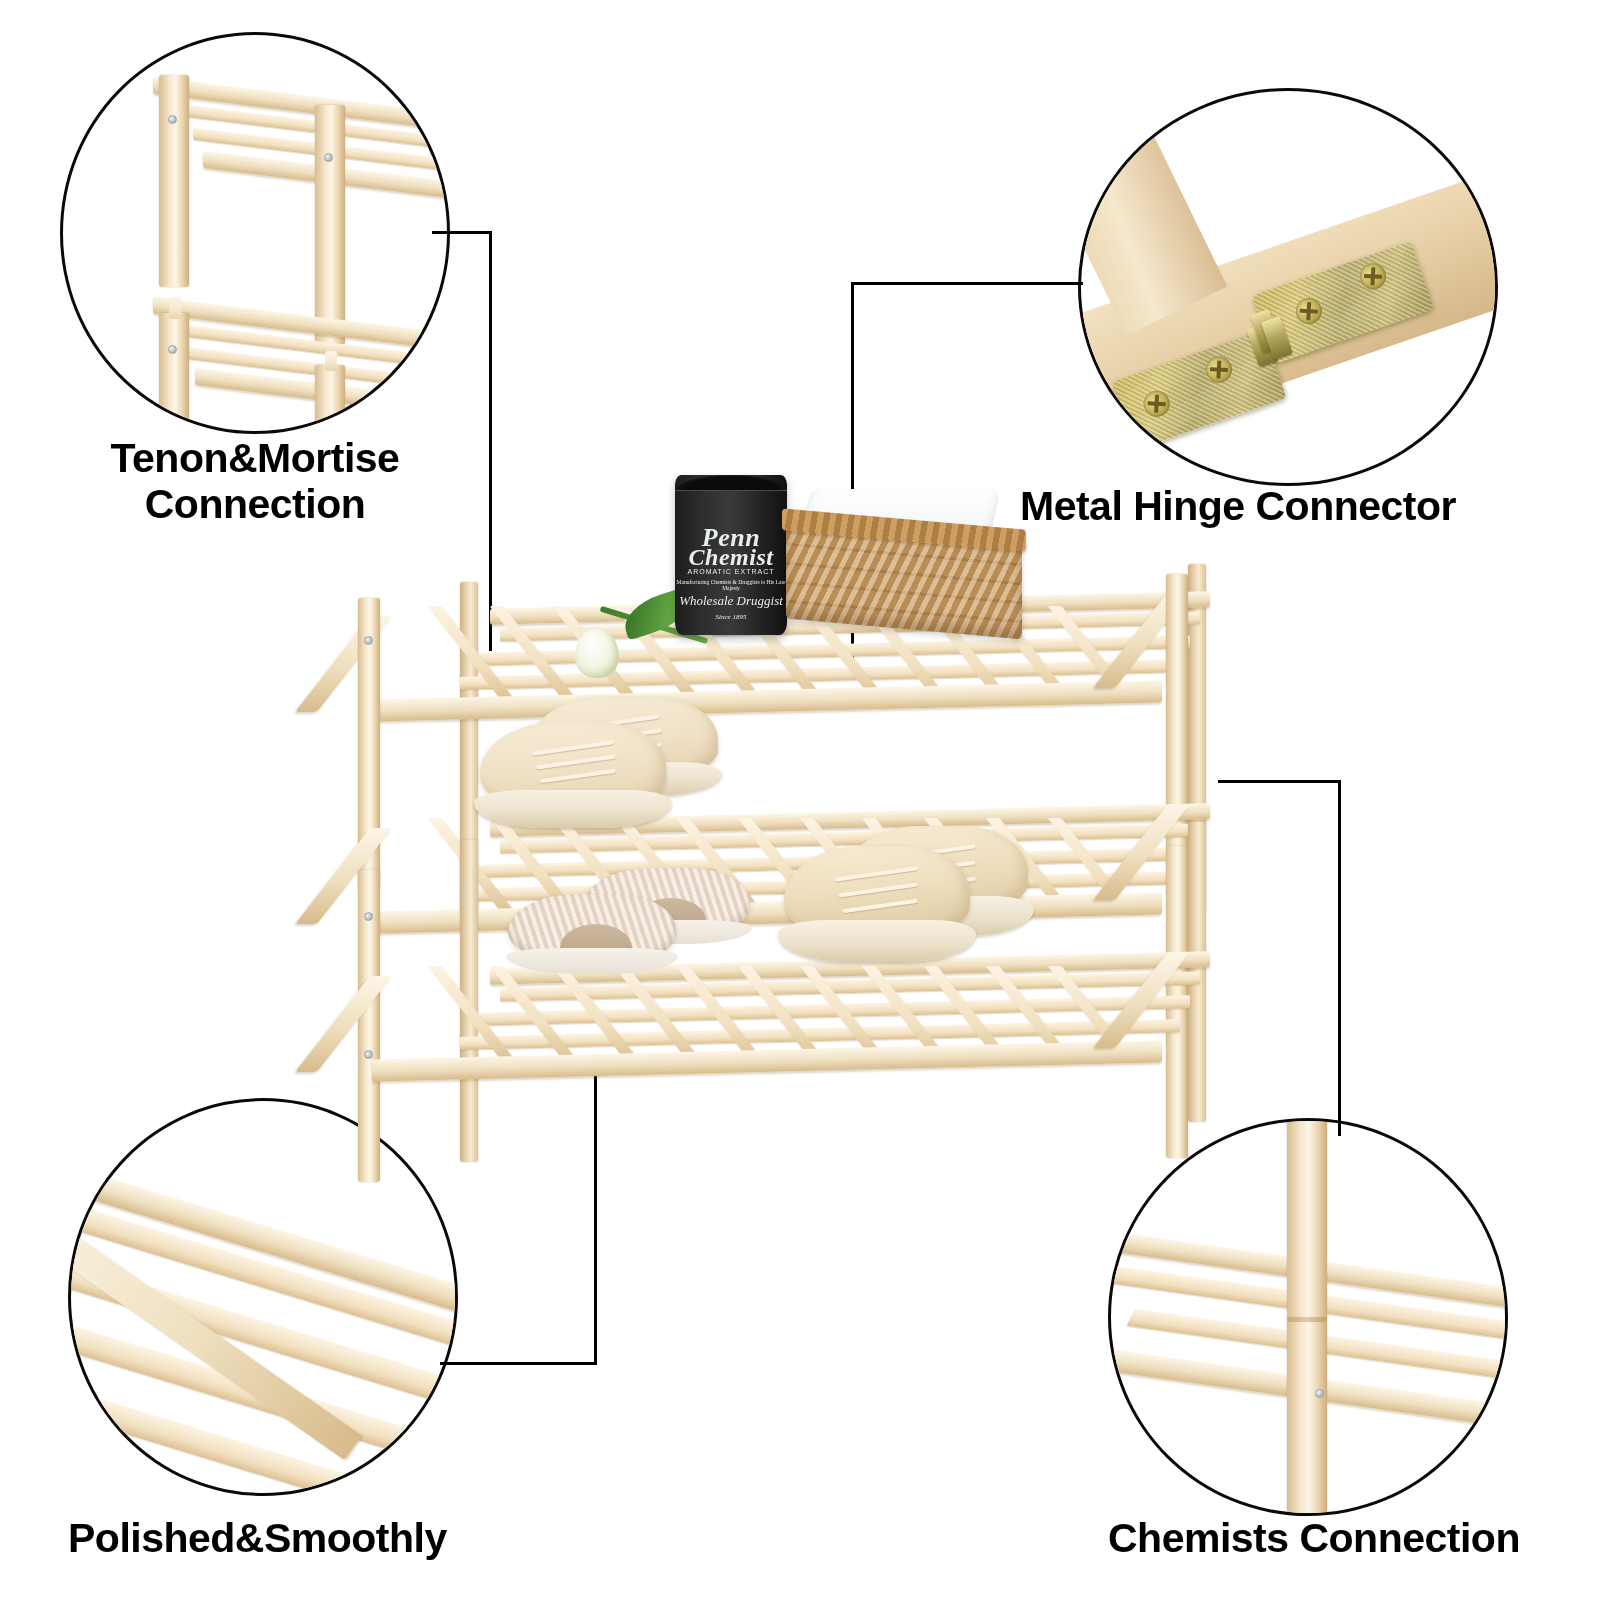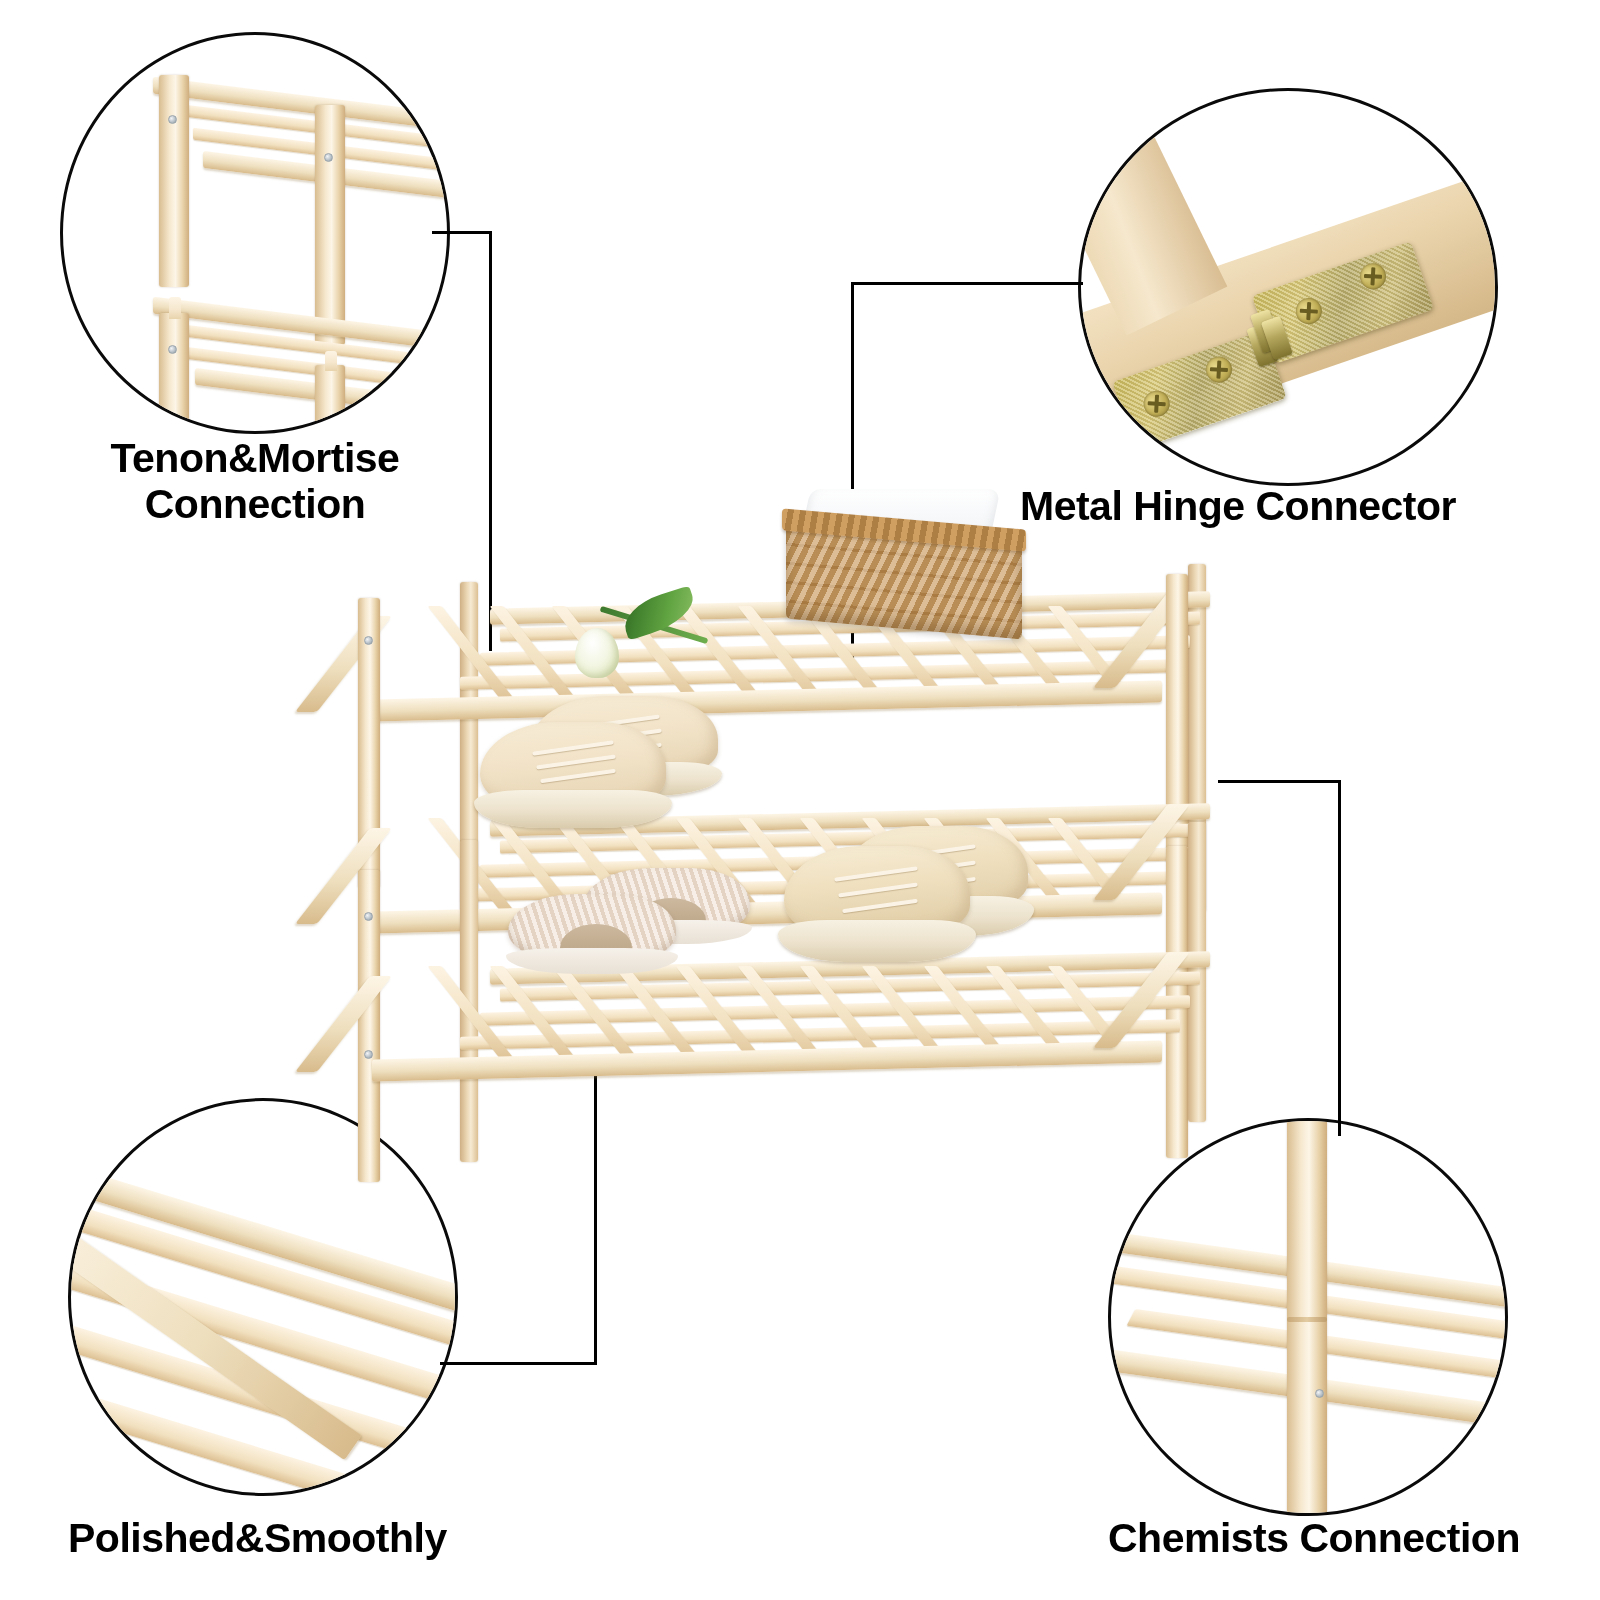--- a/index.html
+++ b/index.html
@@ -408,20 +408,29 @@
     </div>
     <div class="rail" style="left:22px; top:104px; width:790px; height:22px; transform:skewY(-1.4deg);"></div>
     <div class="rail" style="left:20px; top:30px; width:22px; height:96px; transform:skewX(-38deg); transform-origin:0 0;"></div>
     <div class="rail" style="left:818px; top:6px; width:22px; height:96px; transform:skewX(-38deg); transform-origin:0 0;"></div>
   </div>
 
   <div class="tulip-stem" style="left:268px; top:82px; width:112px; height:6px; transform:rotate(17deg);"></div>
   <div class="tulip-leaf" style="left:292px; top:56px; width:74px; height:34px; transform:rotate(-18deg);"></div>
   <div class="tulip-bud" style="left:245px; top:88px; width:44px; height:50px;"></div>
 
+  <div class="canister" style="left:345px; top:-65px; width:112px; height:160px;">
+    <div class="rim"></div>
+    <div class="ct brand1">Penn</div>
+    <div class="ct brand2">Chemist</div>
+    <div class="ct sub1">AROMATIC EXTRACT</div>
+    <div class="ct sub2">Manufacturing Chemists &amp; Druggists to His Late Majesty</div>
+    <div class="ct sub3">Wholesale Druggist</div>
+    <div class="ct sub4">Since 1895</div>
+  </div>
 
   <div style="position:absolute; left:450px; top:-45px; width:246px; height:140px;">
     <div class="towel" style="left:24px; top:-6px; width:190px; height:62px; transform:skewX(-12deg);"></div>
     <div class="basket" style="left:6px; top:34px; width:236px; height:100px; transform:skewY(5deg);">
       <div class="lipTop"></div>
     </div>
   </div>
 
   <div class="shoe" style="left:140px; top:150px; width:300px; height:160px;">
 

